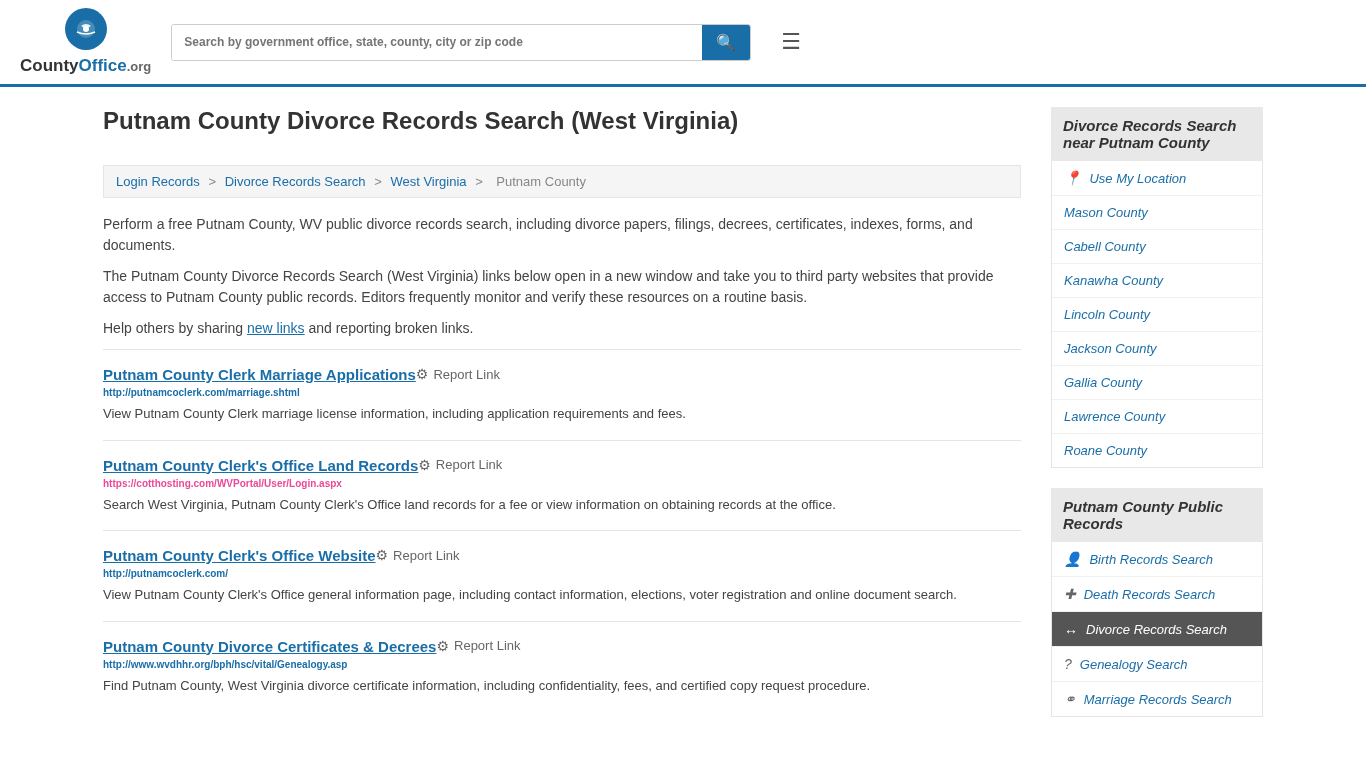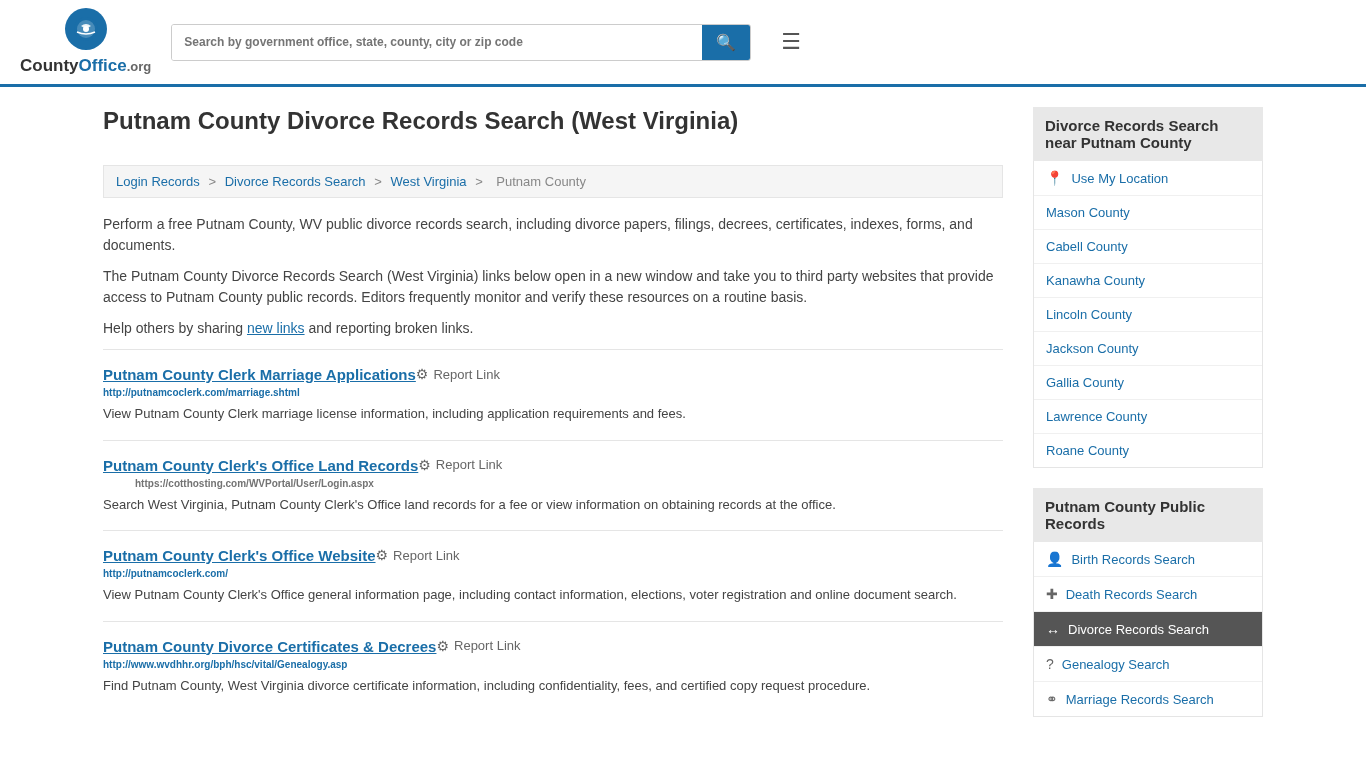--- a/index.html
+++ b/index.html
@@ -127,32 +127,33 @@
       color: #666;
       cursor: pointer;
       white-space: nowrap;
     }
     .report-icon { font-size: 14px; }
     .result-url {
       font-size: 10px;
       margin-bottom: 6px;
       font-weight: bold;
     }
-    .result-url.green { color: #737373; margin-left: 32px; }
+    .result-url.green { color: #ec4899; }
     .result-url.blue { color: #1a6ea8; }
     .result-desc {
       font-size: 13px;
       color: #444;
       line-height: 1.5;
     }
 
     
     .sidebar {
-      width: 230px;
+      width: 212px;
       flex-shrink: 0;
+      font-style: italic;
     }
 
     .sidebar-section {
       margin-bottom: 20px;
     }
     .sidebar-section-title {
       background: #e8e8e8;
       padding: 10px 12px;
       font-size: 15px;
       font-weight: bold;

